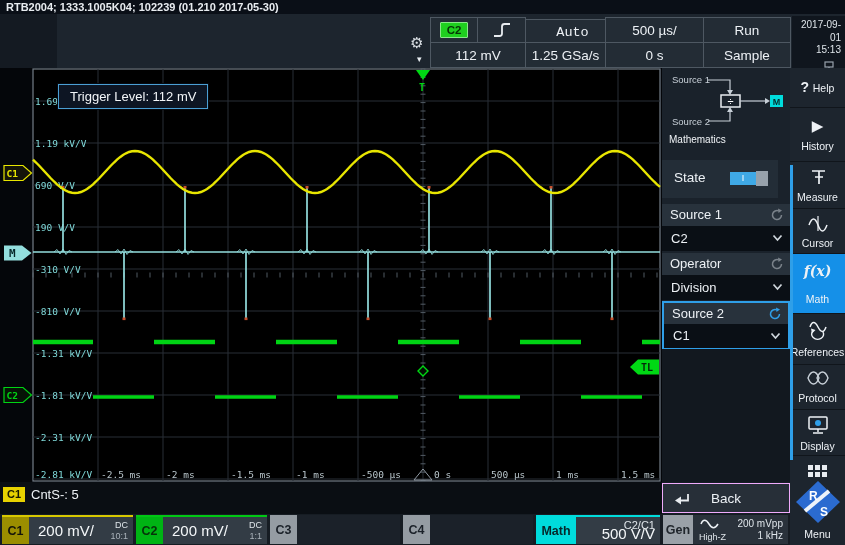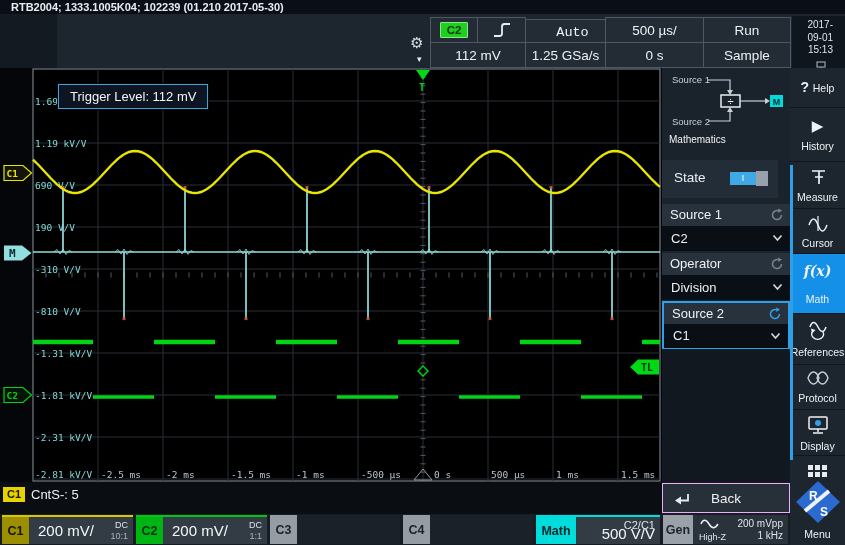--- a/index.html
+++ b/index.html
@@ -1,29 +1,29 @@
 <!DOCTYPE html>
 <html><head>
 <meta charset="utf-8">
 <style>
   html,body{margin:0;padding:0;background:#000;}
   .screen{position:relative;width:845px;height:545px;background:#161d25;overflow:hidden;
           font-family:"Liberation Sans",sans-serif;color:#edf1f5;}
   .titlebar{position:absolute;left:0;top:0;width:845px;height:14px;background:#0a0f17;
-            font-size:11px;font-weight:bold;line-height:14px;padding-left:11px;box-sizing:border-box;color:#e8ecf0;}
+            font-size:11px;font-weight:bold;line-height:14px;padding-left:6px;box-sizing:border-box;color:#e8ecf0;}
   .topstrip{position:absolute;left:0;top:14px;width:845px;height:54px;background:#1d252e;}
   .leftblock{position:absolute;left:0;top:0;width:57px;height:54px;background:#141a22;}
   .gear{position:absolute;left:410px;top:20px;font-size:15px;color:#d8dde2;}
   .tinytri{position:absolute;left:417px;top:40px;font-size:9px;color:#e8ecf0;}
   .cell{position:absolute;box-sizing:border-box;background:#232c35;border:1px solid #4e5862;
         color:#edf1f5;font-size:13.5px;display:flex;align-items:center;justify-content:center;}
   .c2badge{background:#1fcf1f;border:1px solid #89e889;color:#063306;font-weight:bold;font-size:11.5px;
            padding:1px 6px;border-radius:1px;}
   .dateblock{position:absolute;left:792px;top:2px;width:53px;height:52px;background:#10161e;
-             font-size:10px;text-align:right;padding:3px 12px;box-sizing:border-box;line-height:1.25;color:#dfe5ea;}
+             font-size:10px;text-align:right;padding:3px 4px;box-sizing:border-box;line-height:1.25;color:#dfe5ea;}
   .meas{position:absolute;left:0;top:482px;width:662px;height:32px;background:#0a0e13;}
   .measbadge{position:absolute;left:3px;top:5px;width:22px;height:15px;background:#e8d200;color:#1a1a00;
              font-weight:bold;font-size:11px;text-align:center;line-height:15px;}
   .meastext{position:absolute;left:31px;top:5px;font-size:13px;color:#eef2f6;}
   .tooltip{position:absolute;left:58px;top:84px;height:23px;background:#0d1523;border:1px solid #4a9fd4;
            box-shadow:0 0 0 1px #06090f;font-size:13px;line-height:23px;padding:0 11px;color:#f2f5f8;z-index:5;}
   
   .panel{position:absolute;left:662px;top:68px;width:128px;height:414px;background:#1a222b;}
   .panel .lower{position:absolute;left:0;top:281px;width:128px;height:133px;background:#12181f;}
   .mtitle{position:absolute;left:7px;top:66px;font-size:10px;color:#f0f3f6;}

